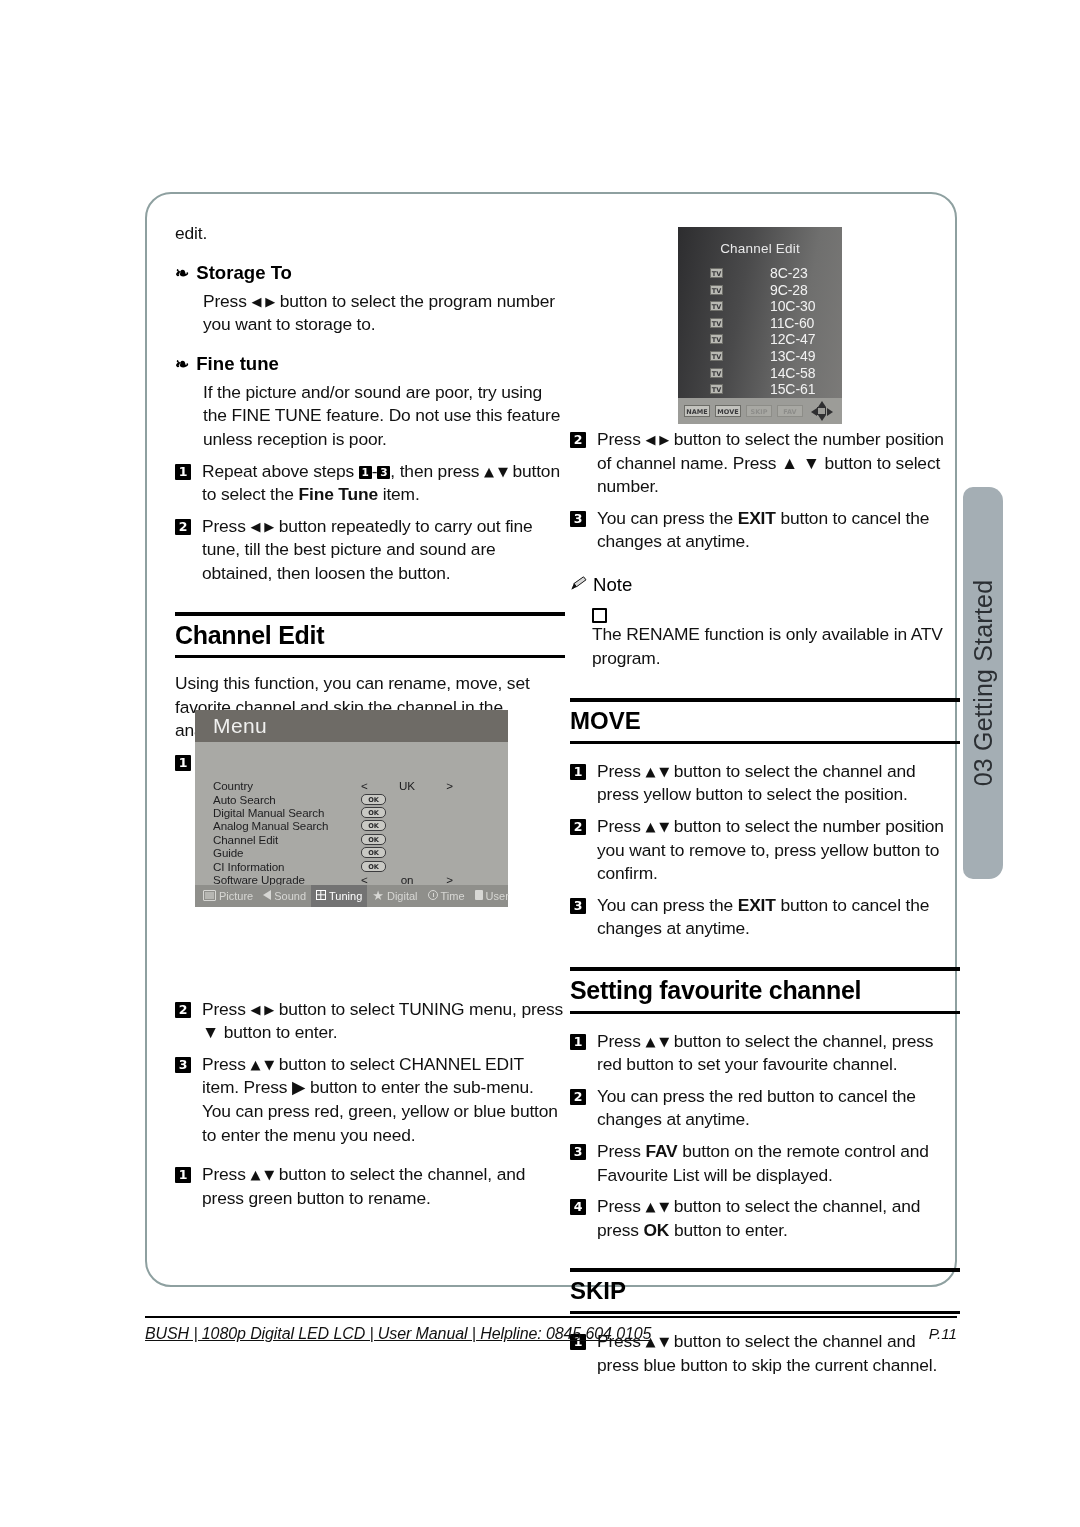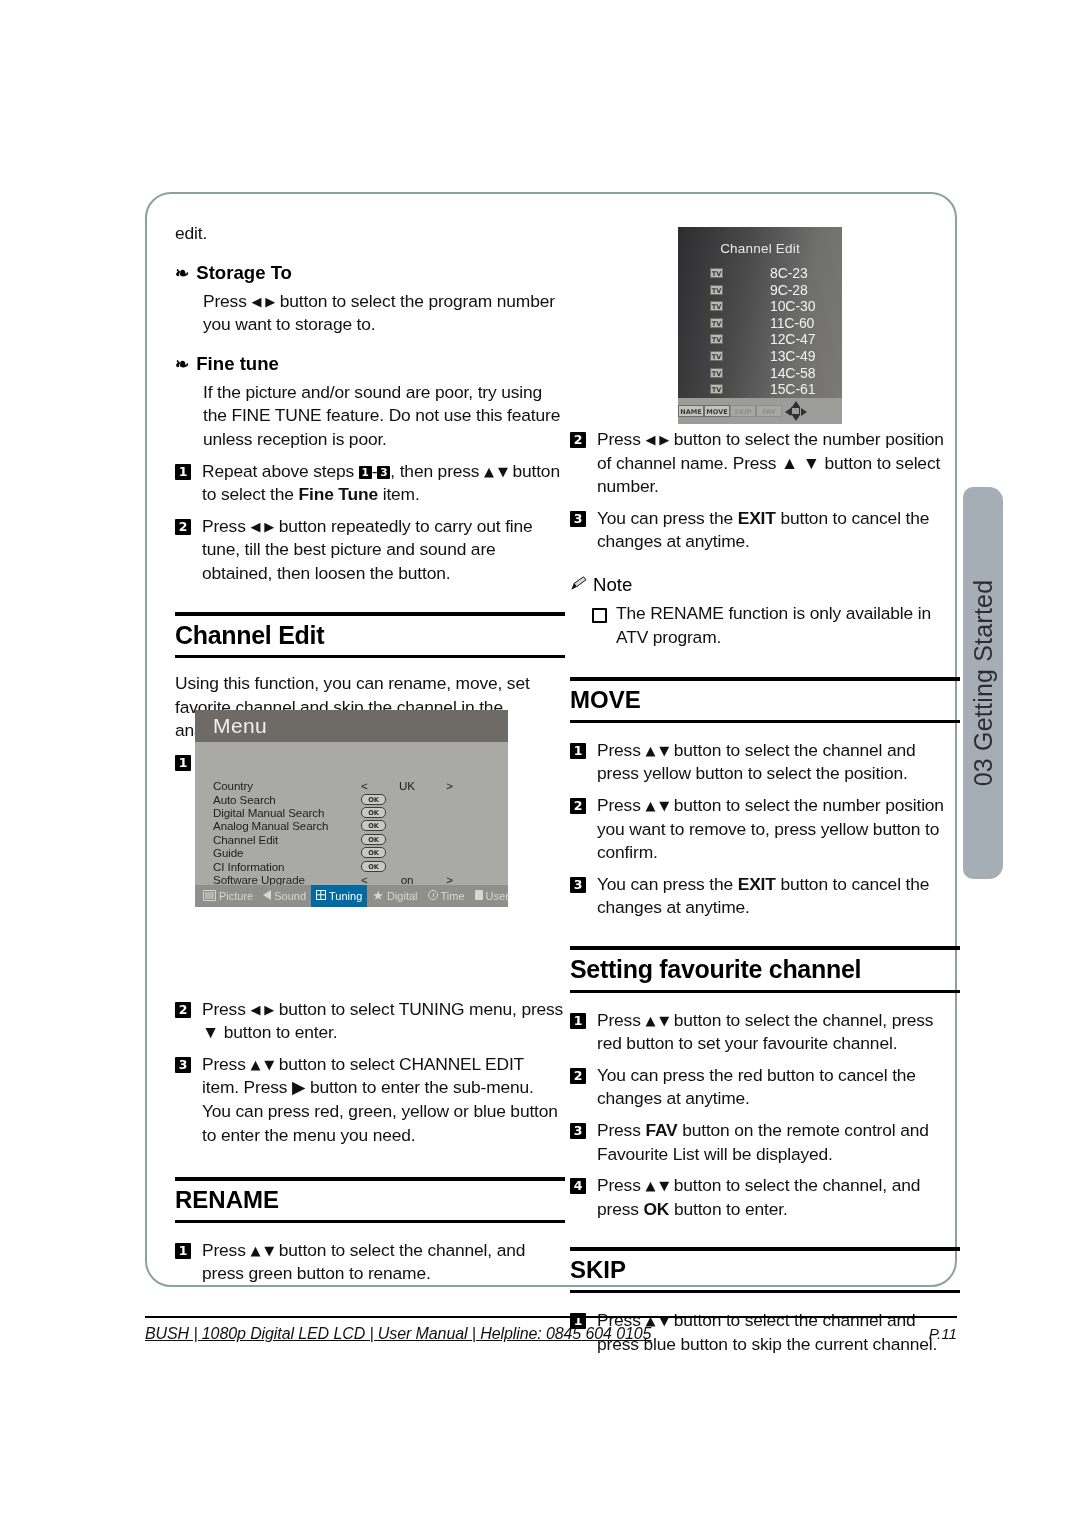--- a/index.html
+++ b/index.html
@@ -116,21 +116,21 @@
   b{font-weight:bold;}
   .ar{font-family:"DejaVu Sans",sans-serif;font-size:13px;vertical-align:1px;}
 
   
   .note-head{
     display:flex;align-items:center;gap:6px;
     font-size:18.6px;font-weight:normal;
     margin:20px 0 6px 0;
   }
   .note-item{
-    display:flex;gap:9px;margin-left:22px;
+    display:flex;margin-left:22px;flex-direction:column;
   }
   .note-box{
     flex:0 0 auto;
     width:11px;height:11px;
     border:2px solid #000;
     margin-top:6px;
     border-radius:1px;
   }
 
   
@@ -162,21 +162,23 @@
     font-family:"DejaVu Sans",sans-serif;
     box-sizing:border-box;
   }
   .ch-name{color:#f2f2f2;font-size:14px;letter-spacing:-0.1px;margin-left:41px;}
   .osd-chedit .osd-footer{
     position:absolute;
     left:0;bottom:0;
     width:100%;height:26px;
     background:#9c9c98;
     display:flex;align-items:center;
-    box-sizing:border-box;
+    padding-left:6px;
+    box-sizing:border-box;
+    gap:5px;
   }
   .ce-btn{
     width:26px;height:12px;
     border:1px solid #6d6d68;
     background:#c3c3be;
     color:#3a3a3c;
     font-size:6.5px;font-weight:bold;
     line-height:12px;text-align:center;
     font-family:"DejaVu Sans",sans-serif;
     box-sizing:border-box;
@@ -241,21 +243,21 @@
     display:flex;align-items:center;
     box-sizing:border-box;
     padding-left:3px;
   }
   .mtab{
     display:flex;align-items:center;gap:3px;
     height:22px;padding:0 5px;
     color:#d7d7d4;
     font-size:11px;
   }
-  .mtab.active{background:#0369a1;color:#ffffff;}
+  .mtab.active{background:#737373;color:#ffffff;}
   .mtab.active .ti{color:#fff;}
   .ti{display:inline-block;}
   .ic-picture{width:11px;height:9px;border:1.5px solid currentColor;border-radius:1px;position:relative;}
   .ic-picture:after{content:"";position:absolute;left:1px;top:1px;right:1px;bottom:1px;background:currentColor;opacity:.55;}
   .ic-sound{width:0;height:0;border-top:5px solid transparent;border-bottom:5px solid transparent;border-right:8px solid currentColor;}
   .ic-tuning{width:10px;height:10px;border:1.4px solid currentColor;position:relative;box-sizing:border-box;}
   .ic-tuning:before{content:"";position:absolute;left:50%;top:0;bottom:0;width:1.4px;background:currentColor;transform:translateX(-50%);}
   .ic-tuning:after{content:"";position:absolute;top:50%;left:0;right:0;height:1.4px;background:currentColor;transform:translateY(-50%);}
   .ic-function{font-size:13px;line-height:11px;}
   .ic-time{width:10px;height:10px;border:1.4px solid currentColor;border-radius:50%;position:relative;box-sizing:border-box;}
@@ -338,23 +340,20 @@
   <div class="step">
     <div class="num">2</div>
     <div class="txt body-text"><span>Press </span><span class="ar">◀ ▶</span><span> button to select TUNING menu, press ▼ button to enter.</span></div>
   </div>
 
   <div class="step">
     <div class="num">3</div>
     <div class="txt body-text"><span>Press </span><span class="ar">▲ ▼</span><span> button to select CHANNEL EDIT item. Press ▶ button to enter the sub-menu. You can press red, green, yellow or blue button to enter the menu you need.</span></div>
   </div>
 
-  <div class="sec-head caps" style="margin-top:30px;">
-    <div class="sec-title">RENAME</div>
-  </div>
 
   <div class="step" style="margin-top:16px;">
     <div class="num">1</div>
     <div class="txt body-text"><span>Press </span><span class="ar">▲ ▼</span><span> button to select the channel, and press green button to rename.</span></div>
   </div>
 </div>
 
 <div class="col col-right">
 
   <div style="height:198px;"></div>

